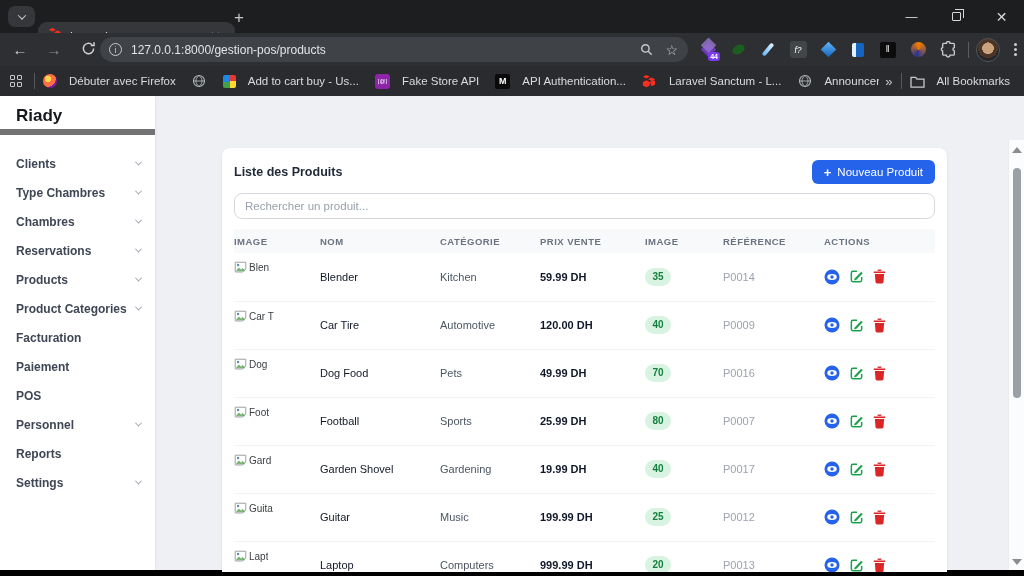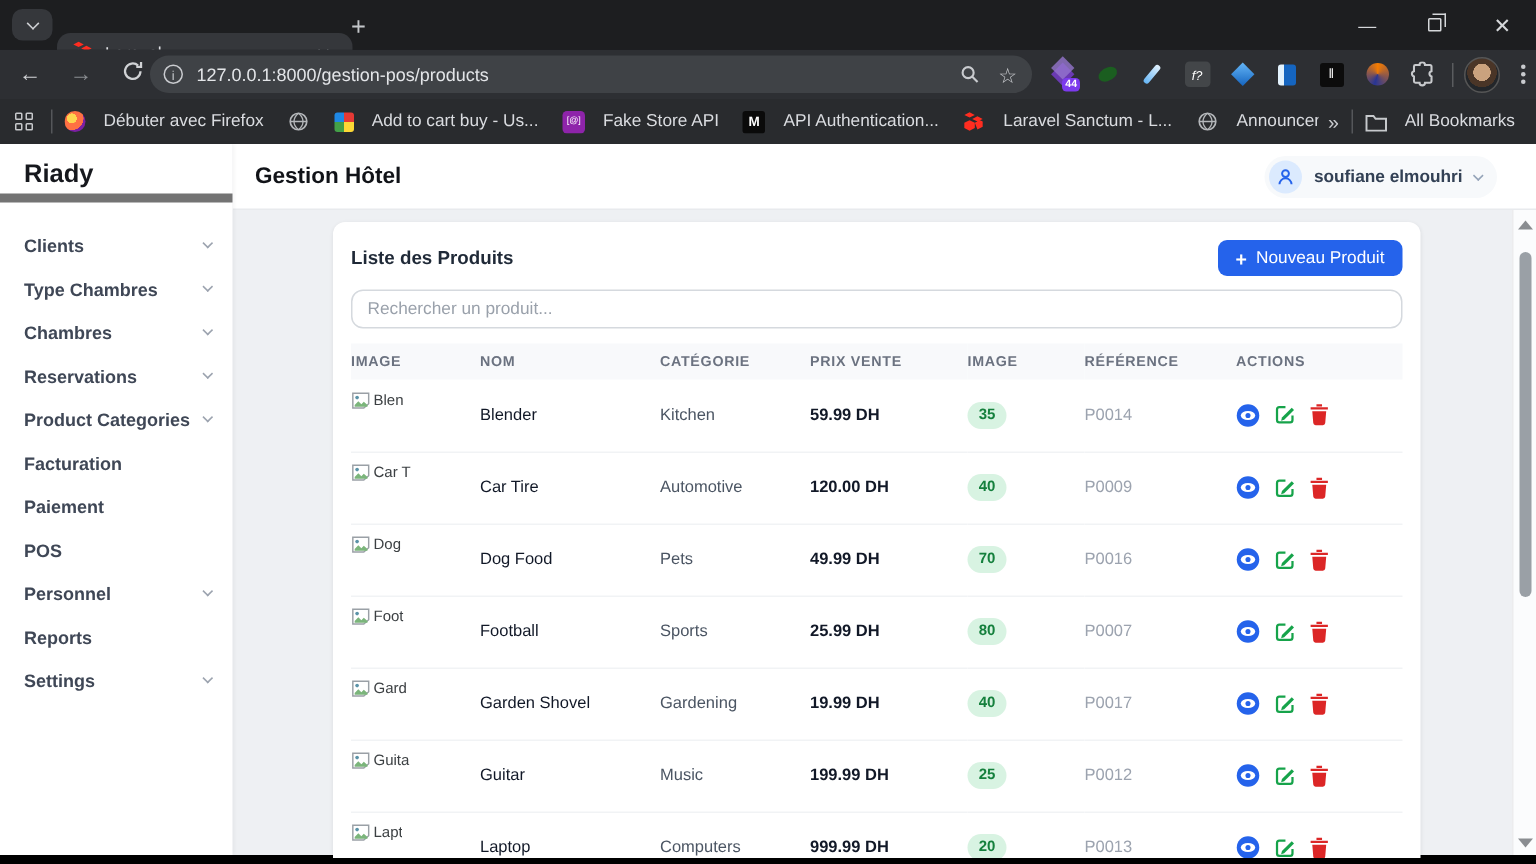--- a/index.html
+++ b/index.html
@@ -272,20 +272,24 @@
           </div>
           <div class="side-item">
             <span class="side-label">Chambres</span>
             <span class="chev"></span>
           </div>
           <div class="side-item">
             <span class="side-label">Reservations</span>
             <span class="chev"></span>
           </div>
           <div class="side-item">
+            <span class="side-label">Products</span>
+            <span class="chev"></span>
+          </div>
+          <div class="side-item">
             <span class="side-label">Product Categories</span>
             <span class="chev"></span>
           </div>
           <div class="side-item">
             <span class="side-label">Facturation</span>
           </div>
           <div class="side-item">
             <span class="side-label">Paiement</span>
           </div>
           <div class="side-item">
@@ -298,33 +302,20 @@
           <div class="side-item">
             <span class="side-label">Reports</span>
           </div>
           <div class="side-item">
             <span class="side-label">Settings</span>
             <span class="chev"></span>
           </div>
         </div>
     </div>
 
-    <div class="appheader">
-      <div class="page-title">Gestion Hôtel</div>
-      <div class="user-chip">
-        <span class="user-avatar">
-          <svg width="14" height="14" viewBox="0 0 16 16">
-              <circle cx="8" cy="5.4" r="2.6" fill="none" stroke="#2563eb" stroke-width="1.5"></circle>
-              <path d="M3.4 13.6a4.6 4.6 0 0 1 9.2 0" fill="none" stroke="#2563eb" stroke-width="1.5"></path>
-            </svg>
-        </span>
-        <span class="user-name">soufiane elmouhri</span>
-        <span class="chev"></span>
-      </div>
-    </div>
 
     <div class="content">
       <div class="card">
         <div class="card-head">
           <span class="card-title">Liste des Produits</span>
           <button class="btn-new">
             <span class="plus">+</span>
             <span>Nouveau Produit</span>
           </button>
         </div>

